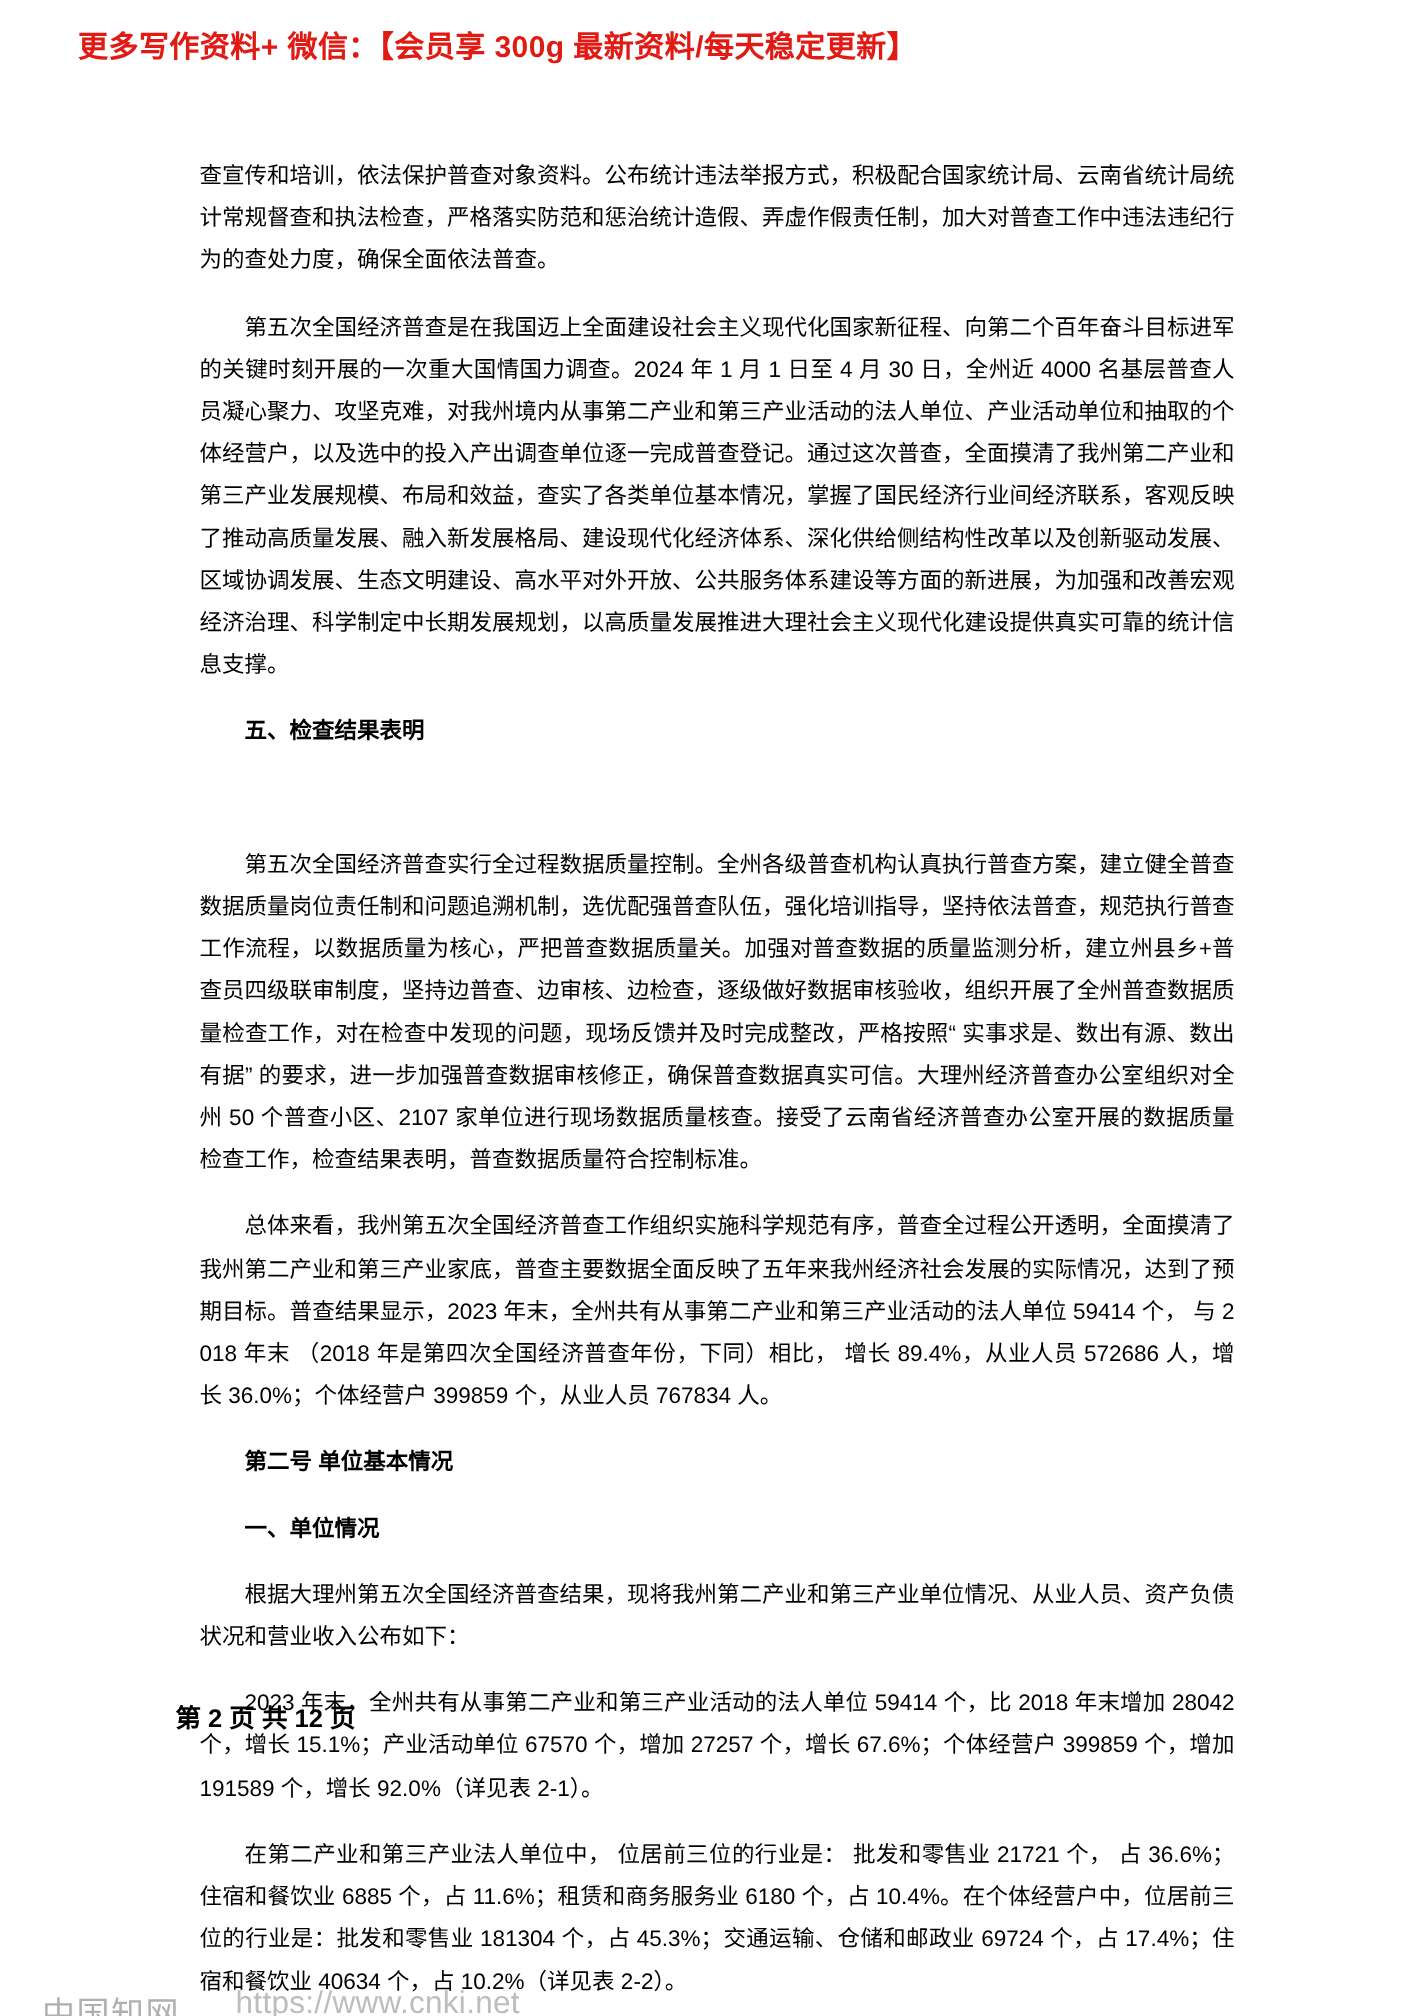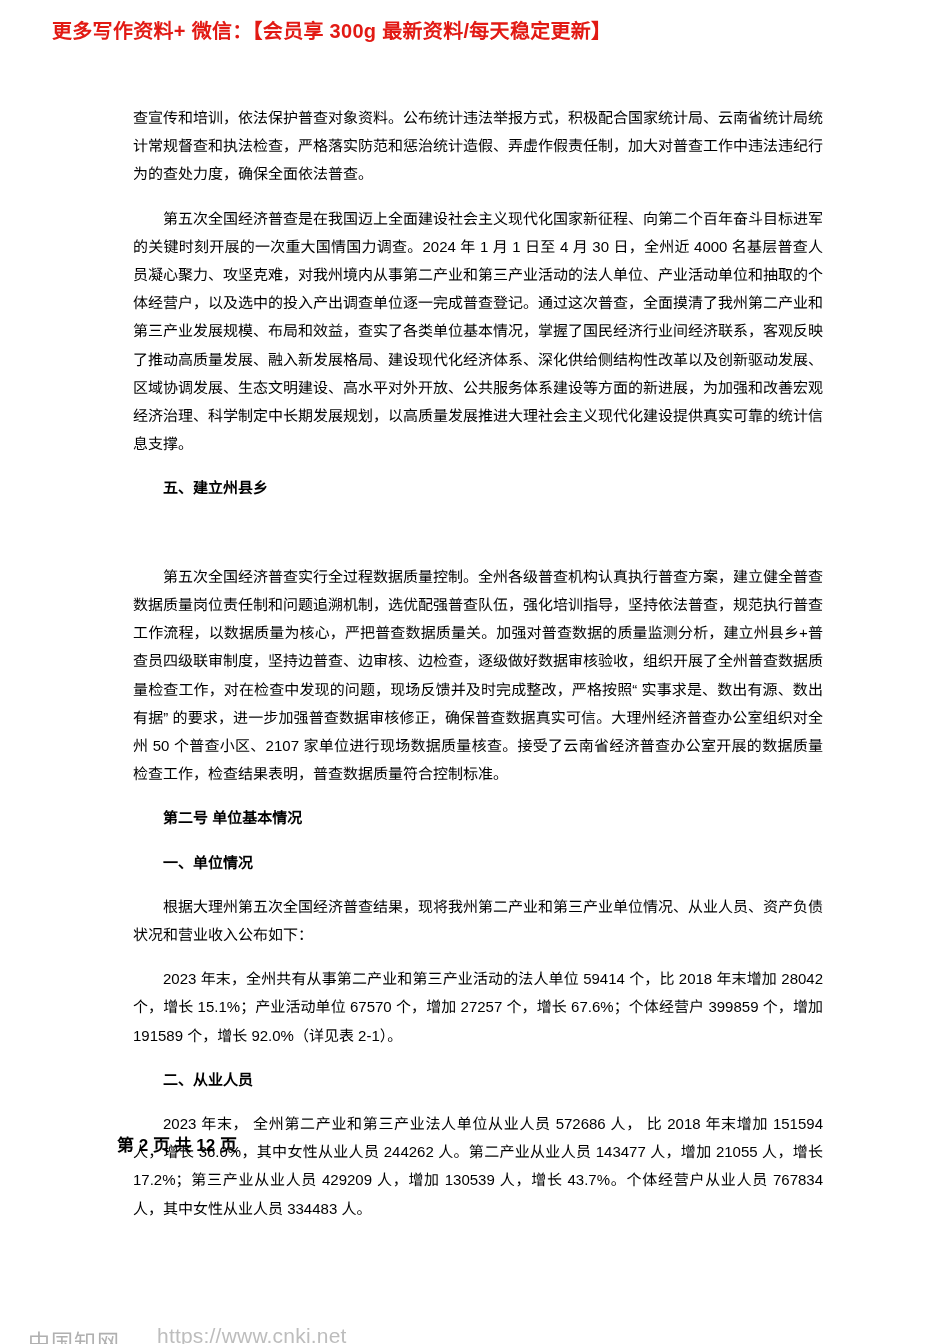--- a/index.html
+++ b/index.html
@@ -100,27 +100,29 @@
 </head>
 <body>
 
 <div class="promo-banner">
   <div class="promo-text">更多写作资料+ 微信：【会员享 300g 最新资料/每天稳定更新】</div>
 </div>
 
 <div class="page-body">
   <p class="para">查宣传和培训，依法保护普查对象资料。公布统计违法举报方式，积极配合国家统计局、云南省统计局统计常规督查和执法检查，严格落实防范和惩治统计造假、弄虚作假责任制，加大对普查工作中违法违纪行为的查处力度，确保全面依法普查。</p>
   <p class="para indent">第五次全国经济普查是在我国迈上全面建设社会主义现代化国家新征程、向第二个百年奋斗目标进军的关键时刻开展的一次重大国情国力调查。2024 年 1 月 1 日至 4 月 30 日，全州近 4000 名基层普查人员凝心聚力、攻坚克难，对我州境内从事第二产业和第三产业活动的法人单位、产业活动单位和抽取的个体经营户，以及选中的投入产出调查单位逐一完成普查登记。通过这次普查，全面摸清了我州第二产业和第三产业发展规模、布局和效益，查实了各类单位基本情况，掌握了国民经济行业间经济联系，客观反映了推动高质量发展、融入新发展格局、建设现代化经济体系、深化供给侧结构性改革以及创新驱动发展、区域协调发展、生态文明建设、高水平对外开放、公共服务体系建设等方面的新进展，为加强和改善宏观经济治理、科学制定中长期发展规划，以高质量发展推进大理社会主义现代化建设提供真实可靠的统计信息支撑。</p>
-  <p class="para heading">五、建立州县乡</p>
+  <p class="para heading">五、检查结果表明</p>
   <div class="spacer-line"></div>
   <p class="para indent">第五次全国经济普查实行全过程数据质量控制。全州各级普查机构认真执行普查方案，建立健全普查数据质量岗位责任制和问题追溯机制，选优配强普查队伍，强化培训指导，坚持依法普查，规范执行普查工作流程，以数据质量为核心，严把普查数据质量关。加强对普查数据的质量监测分析，建立州县乡+普查员四级联审制度，坚持边普查、边审核、边检查，逐级做好数据审核验收，组织开展了全州普查数据质量检查工作，对在检查中发现的问题，现场反馈并及时完成整改，严格按照“ 实事求是、数出有源、数出有据” 的要求，进一步加强普查数据审核修正，确保普查数据真实可信。大理州经济普查办公室组织对全州 50 个普查小区、2107 家单位进行现场数据质量核查。接受了云南省经济普查办公室开展的数据质量检查工作，检查结果表明，普查数据质量符合控制标准。</p>
+  <p class="para indent">总体来看，我州第五次全国经济普查工作组织实施科学规范有序，普查全过程公开透明，全面摸清了我州第二产业和第三产业家底，普查主要数据全面反映了五年来我州经济社会发展的实际情况，达到了预期目标。普查结果显示，2023 年末，全州共有从事第二产业和第三产业活动的法人单位 59414 个， 与 2018 年末 （2018 年是第四次全国经济普查年份，下同）相比， 增长 89.4%，从业人员 572686 人，增长 36.0%；个体经营户 399859 个，从业人员 767834 人。</p>
   <p class="para heading">第二号 单位基本情况</p>
   <p class="para heading">一、单位情况</p>
   <p class="para indent">根据大理州第五次全国经济普查结果，现将我州第二产业和第三产业单位情况、从业人员、资产负债状况和营业收入公布如下：</p>
   <p class="para indent">2023 年末，全州共有从事第二产业和第三产业活动的法人单位 59414 个，比 2018 年末增加 28042 个，增长 15.1%；产业活动单位 67570 个，增加 27257 个，增长 67.6%；个体经营户 399859 个，增加 191589 个，增长 92.0%（详见表 2-1）。</p>
+  <p class="para indent">在第二产业和第三产业法人单位中， 位居前三位的行业是： 批发和零售业 21721 个， 占 36.6%；住宿和餐饮业 6885 个，占 11.6%；租赁和商务服务业 6180 个，占 10.4%。在个体经营户中，位居前三位的行业是：批发和零售业 181304 个，占 45.3%；交通运输、仓储和邮政业 69724 个，占 17.4%；住宿和餐饮业 40634 个，占 10.2%（详见表 2-2）。</p>
   <p class="para heading">二、从业人员</p>
   <p class="para indent">2023 年末， 全州第二产业和第三产业法人单位从业人员 572686 人， 比 2018 年末增加 151594 人，增长 36.0%，其中女性从业人员 244262 人。第二产业从业人员 143477 人，增加 21055 人，增长 17.2%；第三产业从业人员 429209 人，增加 130539 人，增长 43.7%。个体经营户从业人员 767834 人，其中女性从业人员 334483 人。</p>
 </div>
 
 <div class="page-number">第 2 页 共 12 页</div>
 
 <div class="cnki-watermark">
   <span class="cnki-brand">中国知网</span>
   <span class="cnki-url">https://www.cnki.net</span>
 </div>

